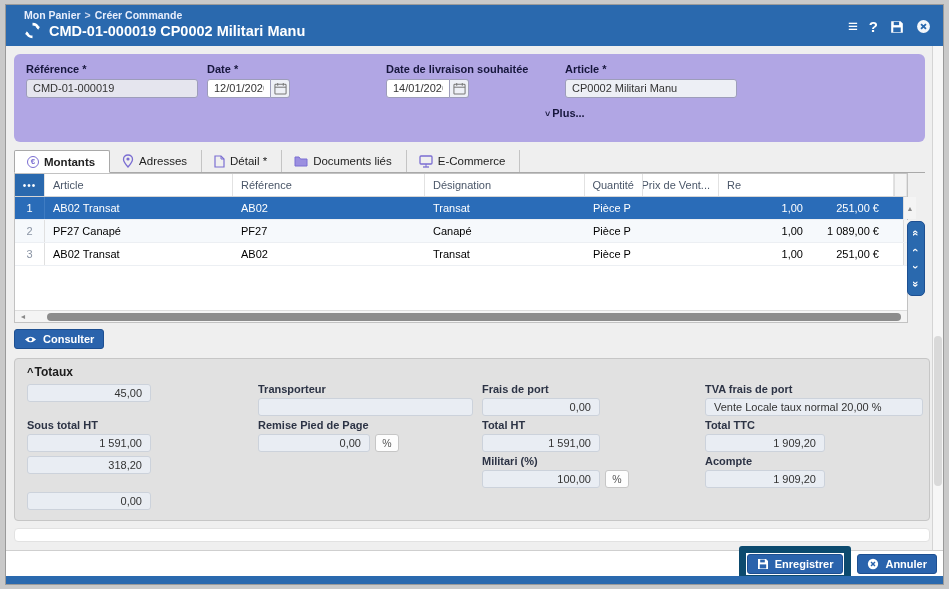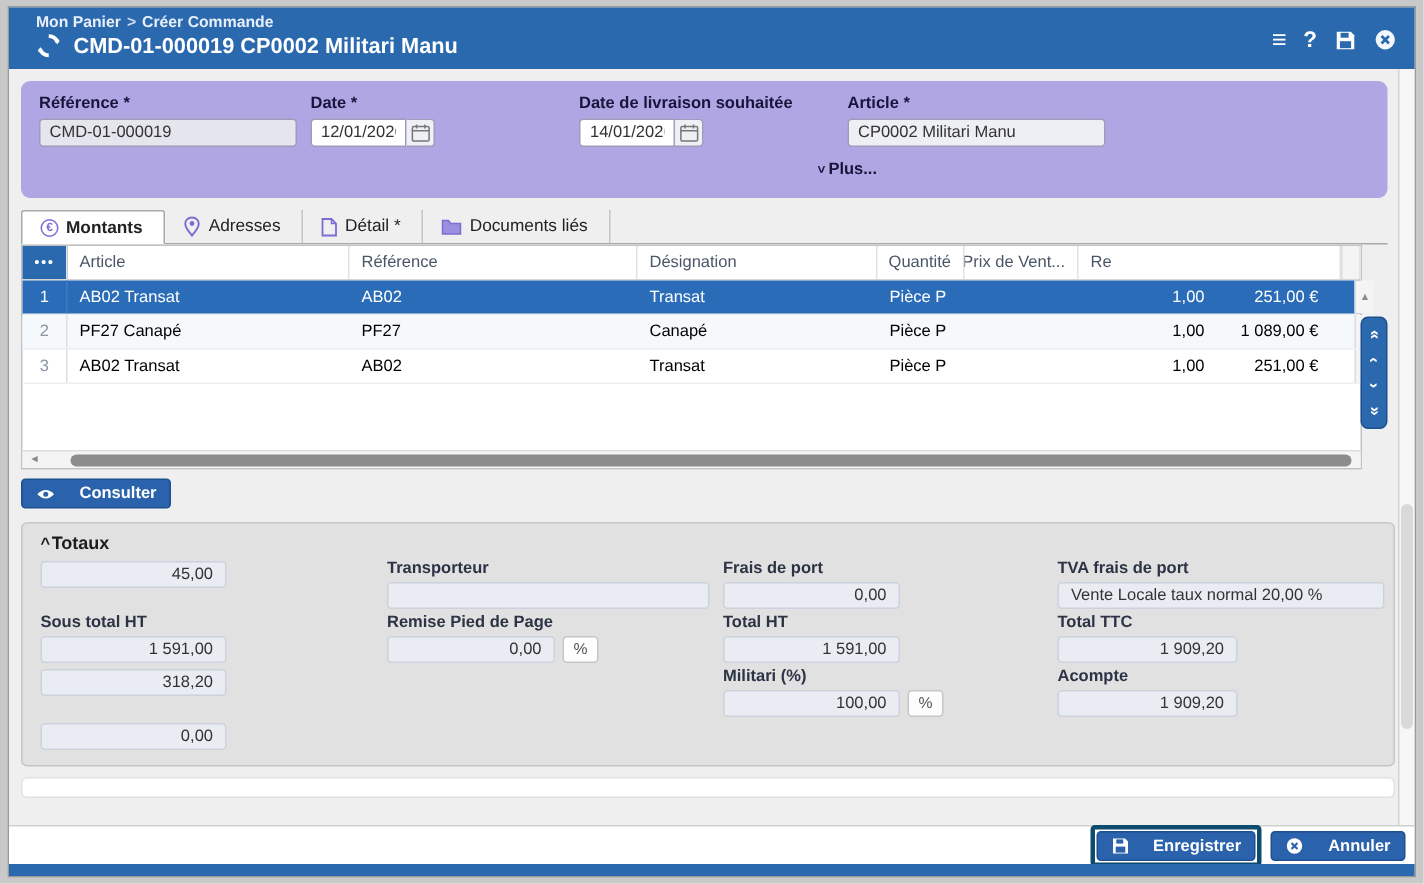--- a/index.html
+++ b/index.html
@@ -22,21 +22,21 @@
   .titlerow { display: flex; align-items: center; gap: 8px; margin-top: 1px; }
   .titlerow .app-title { color: #ffffff; font-size: 14.5px; font-weight: bold; }
   .titlebar-icons { position: absolute; right: 12px; top: 13px; display: flex; align-items: center; gap: 12px; }
   .tb-icon { color: #fff; font-weight: bold; cursor: pointer; display: inline-flex; align-items: center; }
   .menu-glyph { font-size: 17px; line-height: 14px; letter-spacing: -1px; }
   .help-glyph { font-size: 15px; }
   
   .content { flex: 1 1 auto; position: relative; padding: 8px 18px 0 8px; }
   .page-scrollbar { position: absolute; right: 0; top: 0; bottom: 0; width: 11px; background: #f6f6f6; border-left: 1px solid #d4d4d4; }
   .page-scrollbar .thumb { position: absolute; left: 1px; right: 1px; top: 290px; height: 150px; background: #d9d9d9; border-radius: 4px; }
-  .form-panel { position: relative; height: 78px; background: #b1a6e4; border-radius: 6px; }
+  .form-panel { position: relative; height: 88px; background: #b1a6e4; border-radius: 6px; }
   .ffield { position: absolute; top: 9px; }
   .ffield label { display: block; font-size: 11px; font-weight: bold; color: #16163c; margin-bottom: 3px; }
   .ffield .inp { font-family: "Liberation Sans", sans-serif; font-size: 11px; color: #333; height: 19px; border: 1px solid #9d9dba; border-radius: 3px; padding: 0 6px; background: #fff; }
   .f-ref { left: 12px; } .f-ref .inp { width: 172px; background: #e5e5ee; }
   .f-date { left: 193px; } .f-dlv { left: 372px; } .f-client { left: 551px; }
   .date-wrap { display: inline-flex; }
   .date-wrap .inp { width: 64px; text-align: center; border-radius: 3px 0 0 3px; }
   .cal-btn { width: 19px; height: 19px; background: #eef0f6; border: 1px solid #9d9dba; border-left: none; border-radius: 0 3px 3px 0; display: inline-flex; align-items: center; justify-content: center; cursor: pointer; }
   .f-client .inp { width: 172px; background: #edeff5; }
   .plus-link { position: absolute; left: 531px; top: 53px; font-size: 11px; font-weight: bold; color: #16163c; cursor: pointer; }
@@ -68,37 +68,37 @@
   .g-row.alt { background: #f6f9fc; }
   .g-row.data { border-bottom: 1px solid #eceff3; cursor: pointer; }
   .g-filler { height: 44px; }
   .hscroll { display: flex; align-items: center; height: 12px; border-top: 1px solid #ddd; background: #f4f4f4; padding: 0 2px; }
   .hscroll .arr { font-size: 7px; color: #8a8a8a; width: 12px; text-align: center; cursor: pointer; }
   .hscroll .track { flex: 1; position: relative; height: 8px; }
   .hscroll .hthumb { position: absolute; left: 18px; right: 4px; top: 0; height: 8px; background: #8c8c8c; border-radius: 4px; cursor: pointer; }
   .rowmove { position: absolute; right: 0; top: 48px; width: 18px; background: #2a69ae; border: 1px solid #1d4f91; border-radius: 5px; display: flex; flex-direction: column; align-items: center; padding: 3px 0; gap: 1px; }
   .rowmove span { color: #fff; font-size: 11px; font-weight: bold; transform: rotate(90deg); height: 16px; line-height: 16px; cursor: pointer; }
   
-  .btn { display: inline-flex; align-items: center; gap: 16px; background: #2a63ac; color: #fff; font-size: 11px; font-weight: bold; border: 1px solid #1d4f91; border-radius: 3px; padding: 3px 9px; cursor: pointer; font-family: "Liberation Sans", sans-serif; }
+  .btn { display: inline-flex; align-items: center; gap: 6px; background: #2a63ac; color: #fff; font-size: 11px; font-weight: bold; border: 1px solid #1d4f91; border-radius: 3px; padding: 3px 9px; cursor: pointer; font-family: "Liberation Sans", sans-serif; }
   .consulter { margin-top: 6px; }
   
   .totaux { margin-top: 9px; background: #e1e1e1; border: 1px solid #c6c6c6; border-radius: 4px; padding: 6px 12px 10px 12px; width: 916px; }
   .totaux-title { font-size: 12px; font-weight: bold; color: #1c1c1c; margin-bottom: 4px; }
   .totaux-title .caret { font-size: 11px; margin-right: 1px; }
   .tgrid { display: grid; grid-template-columns: 231px 224px 223px 228px; row-gap: 3px; }
   .tcell label { display: block; font-size: 11px; font-weight: bold; color: #2c3345; margin-bottom: 2px; }
   .tval { font-family: Liberation Sans, sans-serif; font-size: 11px; color: #333; height: 18px; background: #e9edf3; border: 1px solid #ccd2db; border-radius: 3px; padding: 0 8px; text-align: right; }
   .tval.left { text-align: left; }
   .w-sm { width: 124px; } .w-md { width: 118px; } .w-lg { width: 215px; } .w-xl { width: 218px; } .w-rem { width: 112px; } .w-ttc { width: 120px; }
   .suffix-box { display: inline-flex; align-items: center; justify-content: center; width: 24px; height: 18px; background: #fdfdfd; border: 1px solid #c6c6c6; border-radius: 3px; margin-left: 5px; font-size: 10.5px; color: #555; }
   .inline { display: inline-flex; align-items: center; }
   
   .white-strip { margin-top: 7px; height: 14px; background: #fff; border: 1px solid #e2e2e2; border-radius: 4px; width: 916px; }
   .footer { flex: 0 0 auto; height: 26px; background: #fff; border-top: 1px solid #cfcfcf; display: flex; align-items: center; justify-content: flex-end; padding-right: 6px; gap: 6px; }
-  .hl-orange { border: 3px solid #0c4a6e; border-radius: 3px; padding: 1px; display: inline-flex; }
+  .hl-orange { border: 7px solid #0c4a6e; border-radius: 3px; padding: 1px; display: inline-flex; }
   .bottom-strip { flex: 0 0 auto; height: 8px; background: #2a69ae; }
   .icon-svg { display: inline-flex; }
 </style>
 </head>
 <body>
 
 <div class="window">
 
   <div class="titlebar">
     <div class="breadcrumb">
@@ -207,20 +207,30 @@
         <span>Détail *</span>
       </div>
       <div class="tab">
         <span class="icon-svg">
             <svg width="14" height="12" viewBox="0 0 14 12">
               <path d="M1 2 h4 l1.5 2 H13 v7 H1 z" fill="#9b8fe0" stroke="#7b6ed2" stroke-width="1"></path>
             </svg>
           </span>
         <span>Documents liés</span>
       </div>
+      <div class="tab">
+        <span class="icon-svg">
+            <svg width="14" height="13" viewBox="0 0 14 13">
+              <rect x="1" y="1" width="12" height="8" rx="1" fill="none" stroke="#7b6ed2" stroke-width="1.3"></rect>
+              <line x1="4" y1="12" x2="10" y2="12" stroke="#7b6ed2" stroke-width="1.3"></line>
+              <line x1="7" y1="9" x2="7" y2="12" stroke="#7b6ed2" stroke-width="1"></line>
+            </svg>
+          </span>
+        <span>E-Commerce</span>
+      </div>
     </div>
 
     
     <div class="grid-wrap">
       <div class="grid">
         <div class="g-row g-head">
           <div class="g-cell c-num head-menu">•••</div>
           <div class="g-cell c-article">Article</div>
           <div class="g-cell c-ref">Référence</div>
           <div class="g-cell c-des">Désignation</div>

